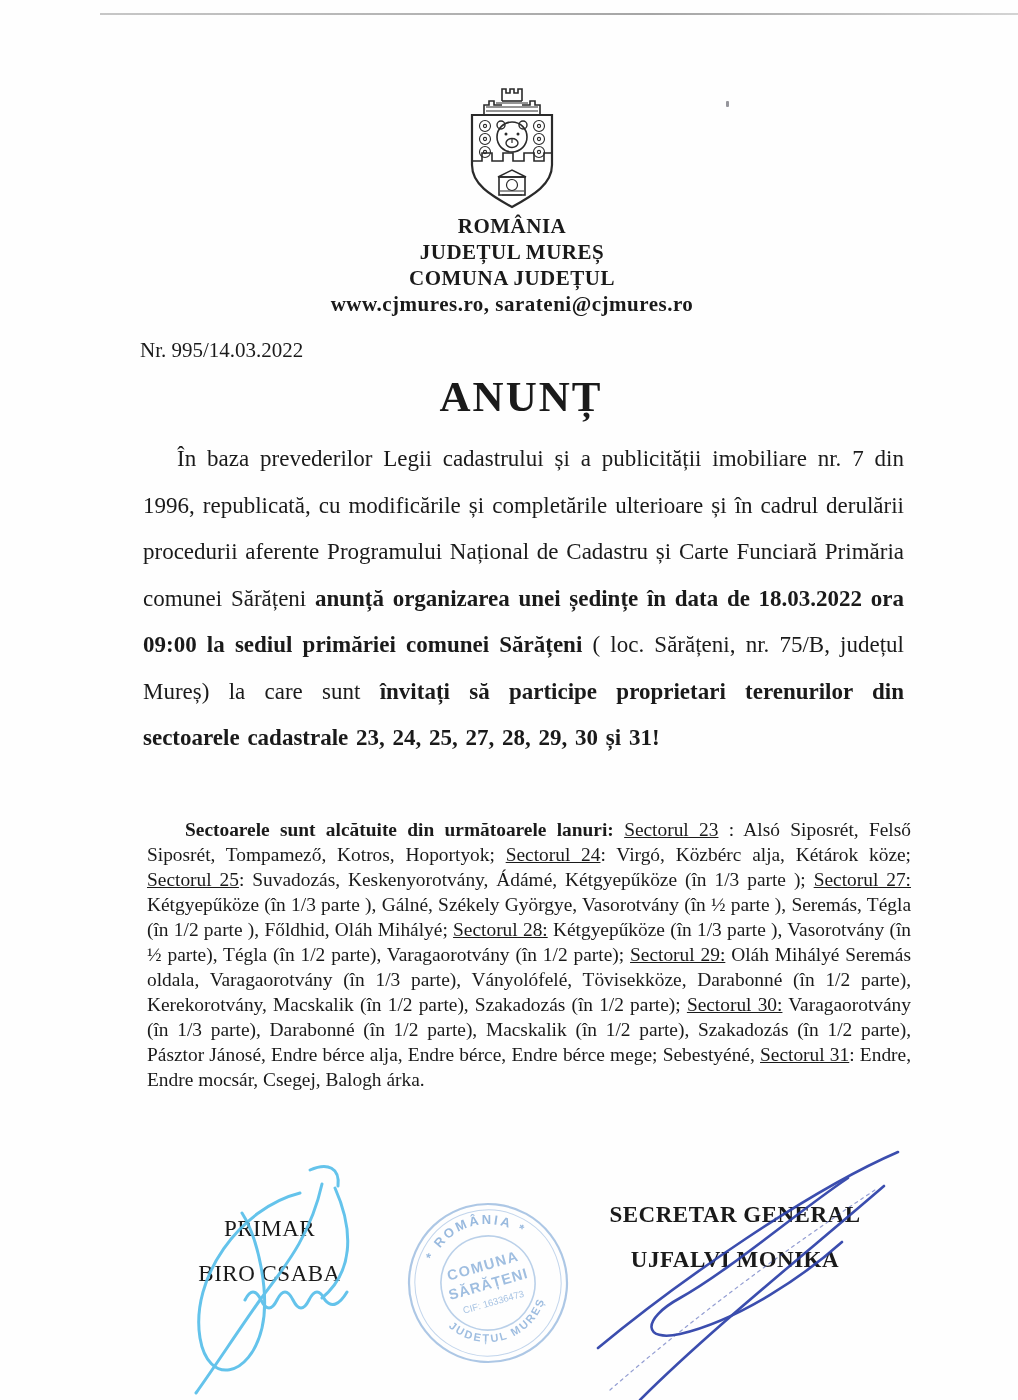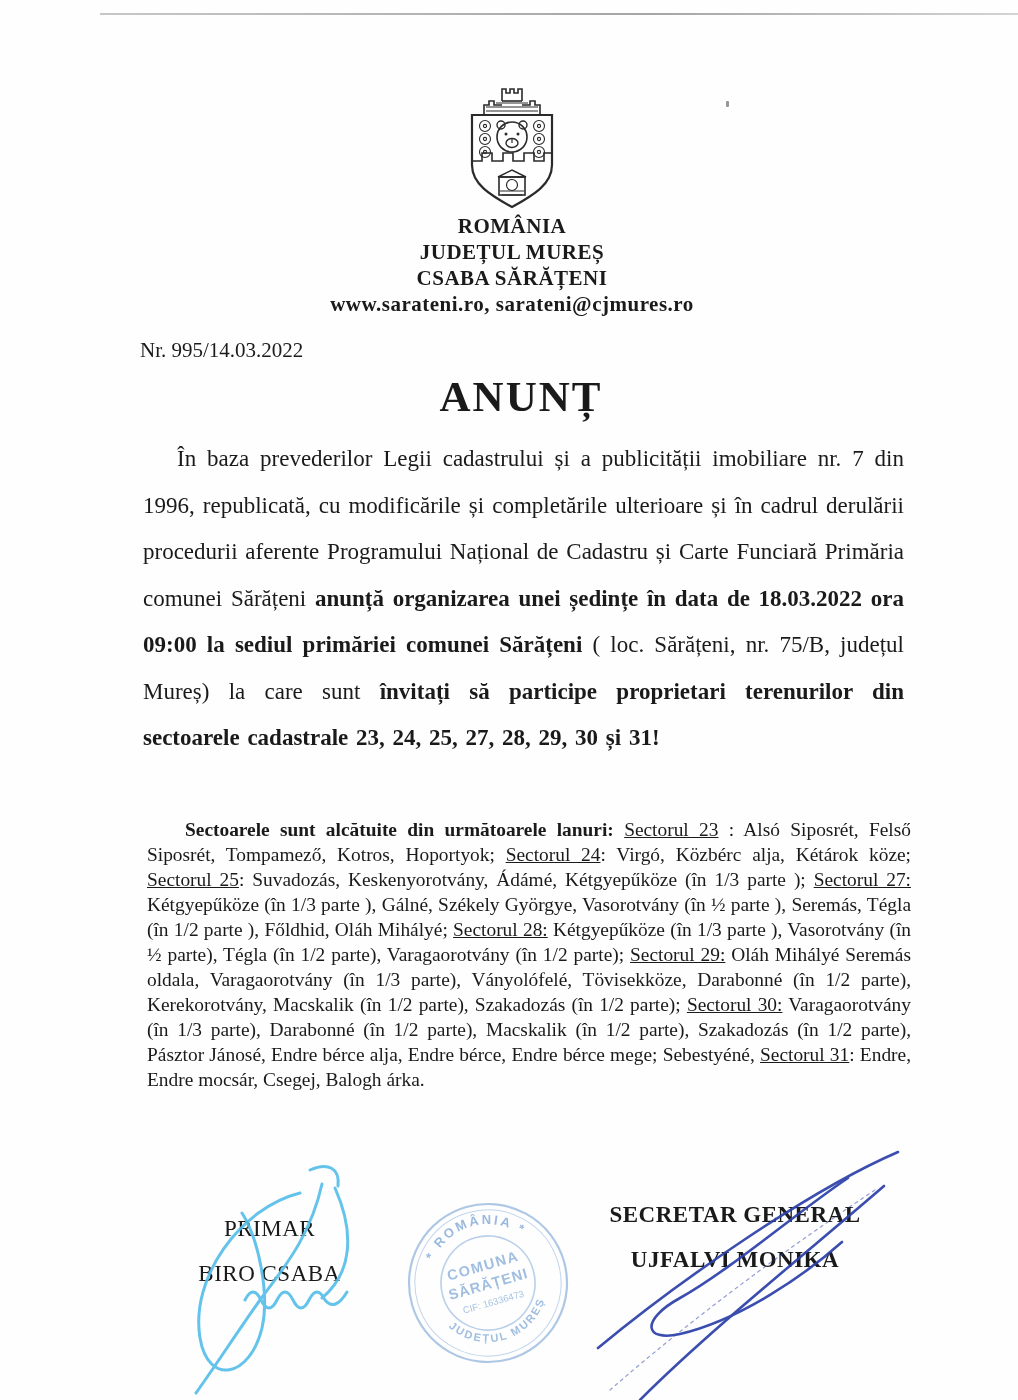--- a/index.html
+++ b/index.html
@@ -121,22 +121,22 @@
         </g>
 
         <path d="M46 92 l14 -7 l14 7 z" stroke-width="1.4"></path>
         <rect x="47" y="92" width="26" height="18" stroke-width="1.6"></rect>
         <circle cx="60" cy="100" r="5.5" stroke-width="1.2"></circle>
         <path d="M48 106 h24 M50 110 h20" stroke-width="1"></path>
       </svg>
     </div>
     <div class="lh-line">ROMÂNIA</div>
     <div class="lh-line">JUDEȚUL MUREȘ</div>
-    <div class="lh-line">CSABA SĂRĂȚENI</div>
-    <div class="lh-line">www.sarateni.ro, sarateni@cjmures.ro</div>
+    <div class="lh-line">COMUNA JUDEȚUL</div>
+    <div class="lh-line">www.cjmures.ro, sarateni@cjmures.ro</div>
   </header>
 
   <div class="doc-number">Nr. 995/14.03.2022</div>
 
   <h1 class="doc-title">ANUNȚ</h1>
 
   <p class="intro"><span>În baza prevederilor Legii cadastrului și a publicității imobiliare nr. 7 din 1996, republicată, cu modificările și completările ulterioare și în cadrul derulării procedurii aferente Programului Național de Cadastru și Carte Funciară Primăria comunei Sărățeni </span><span style="font-weight: bold;">anunță organizarea unei ședințe în data de 18.03.2022 ora 09:00 la sediul primăriei comunei Sărățeni</span><span> ( loc. Sărățeni, nr. 75/B, județul Mureș) la care sunt </span><span style="font-weight: bold;">învitați să participe proprietari terenurilor din sectoarele cadastrale 23, 24, 25, 27, 28, 29, 30 și 31!</span></p>
 
   <p class="sectors"><span style="font-weight: bold;">Sectoarele sunt alcătuite din următoarele lanuri: </span><span style="text-decoration: underline;">Sectorul 23</span><span> : Alsó Siposrét, Felső Siposrét, Tompamező, Kotros, Hoportyok; </span><span style="text-decoration: underline;">Sectorul 24</span><span>: Virgó, Közbérc alja, Kétárok köze; </span><span style="text-decoration: underline;">Sectorul 25</span><span>: Suvadozás, Keskenyorotvány, Ádámé, Kétgyepűköze (în 1/3 parte ); </span><span style="text-decoration: underline;">Sectorul 27:</span><span> Kétgyepűköze (în 1/3 parte ), Gálné, Székely Györgye, Vasorotvány (în ½ parte ), Seremás, Tégla (în 1/2 parte ), Főldhid, Oláh Mihályé; </span><span style="text-decoration: underline;">Sectorul 28:</span><span> Kétgyepűköze (în 1/3 parte ), Vasorotvány (în ½ parte), Tégla (în 1/2 parte), Varagaorotvány (în 1/2 parte); </span><span style="text-decoration: underline;">Sectorul 29:</span><span> Oláh Mihályé Seremás oldala, Varagaorotvány (în 1/3 parte), Ványolófelé, Tövisekköze, Darabonné (în 1/2 parte), Kerekorotvány, Macskalik (în 1/2 parte), Szakadozás (în 1/2 parte); </span><span style="text-decoration: underline;">Sectorul 30:</span><span> Varagaorotvány (în 1/3 parte), Darabonné (în 1/2 parte), Macskalik (în 1/2 parte), Szakadozás (în 1/2 parte), Pásztor Jánosé, Endre bérce alja, Endre bérce, Endre bérce mege; Sebestyéné, </span><span style="text-decoration: underline;">Sectorul 31</span><span>: Endre, Endre mocsár, Csegej, Balogh árka.</span></p>
 

